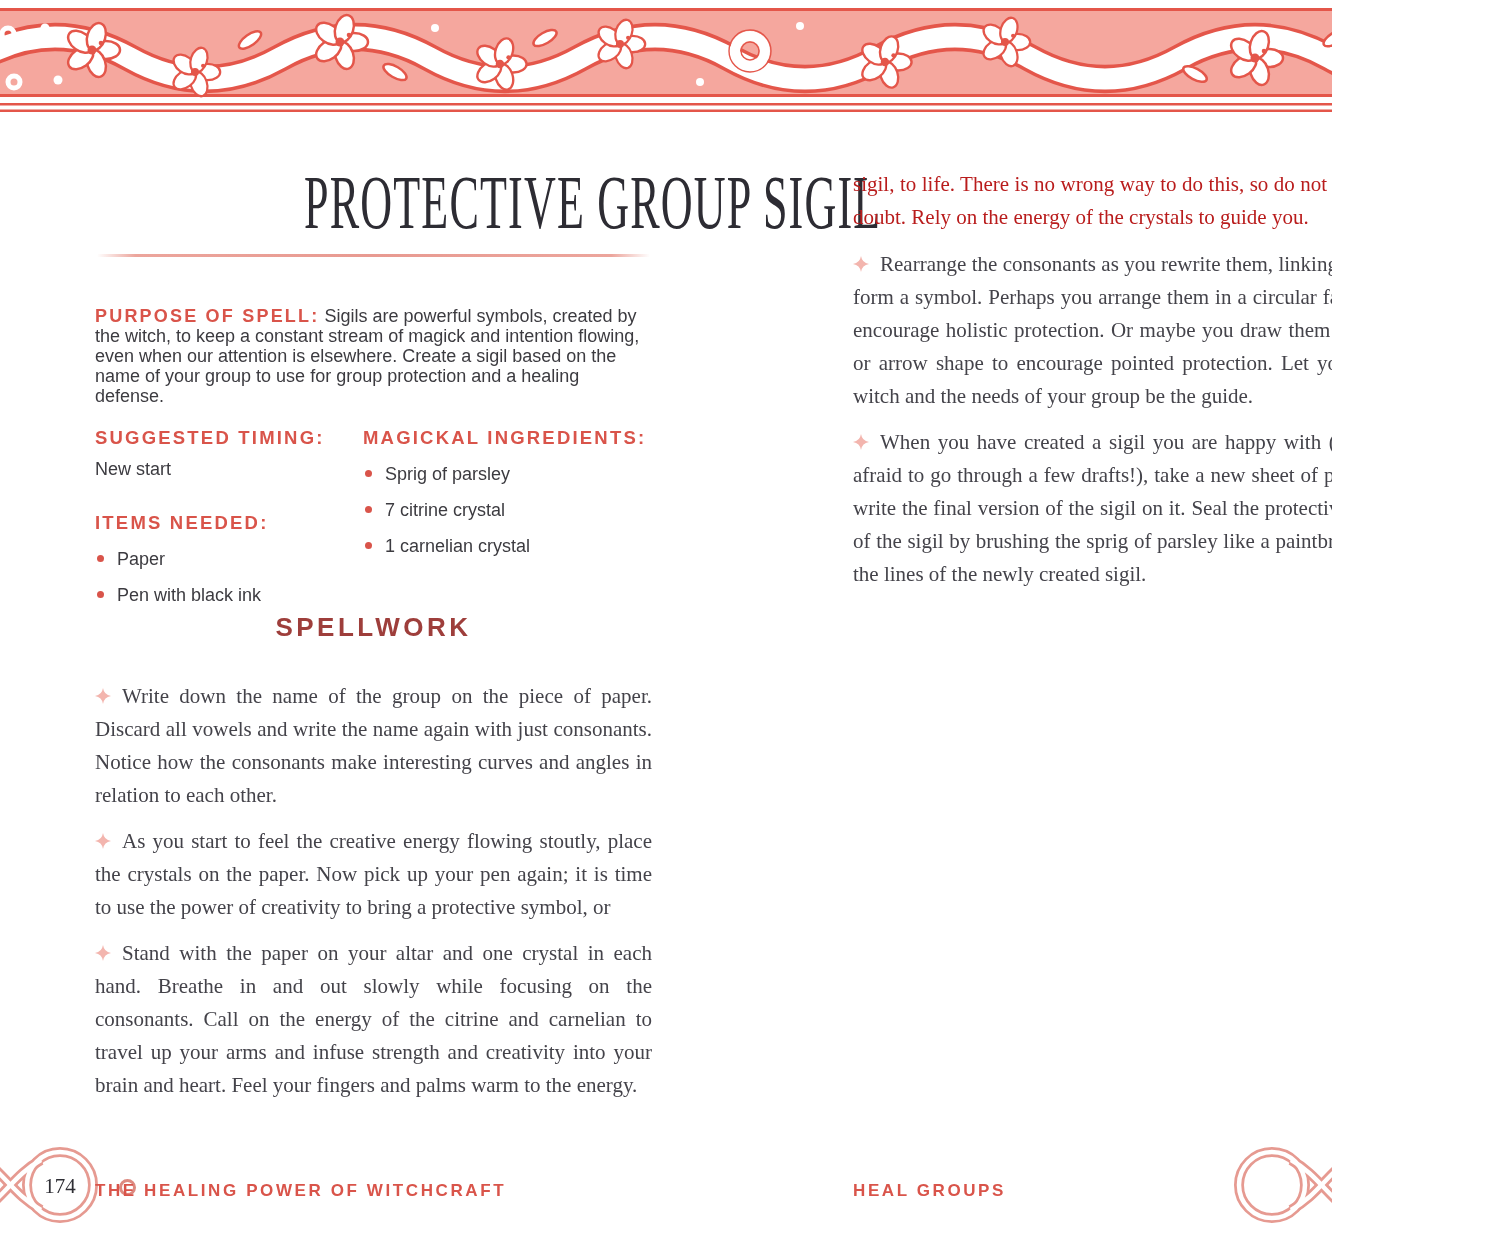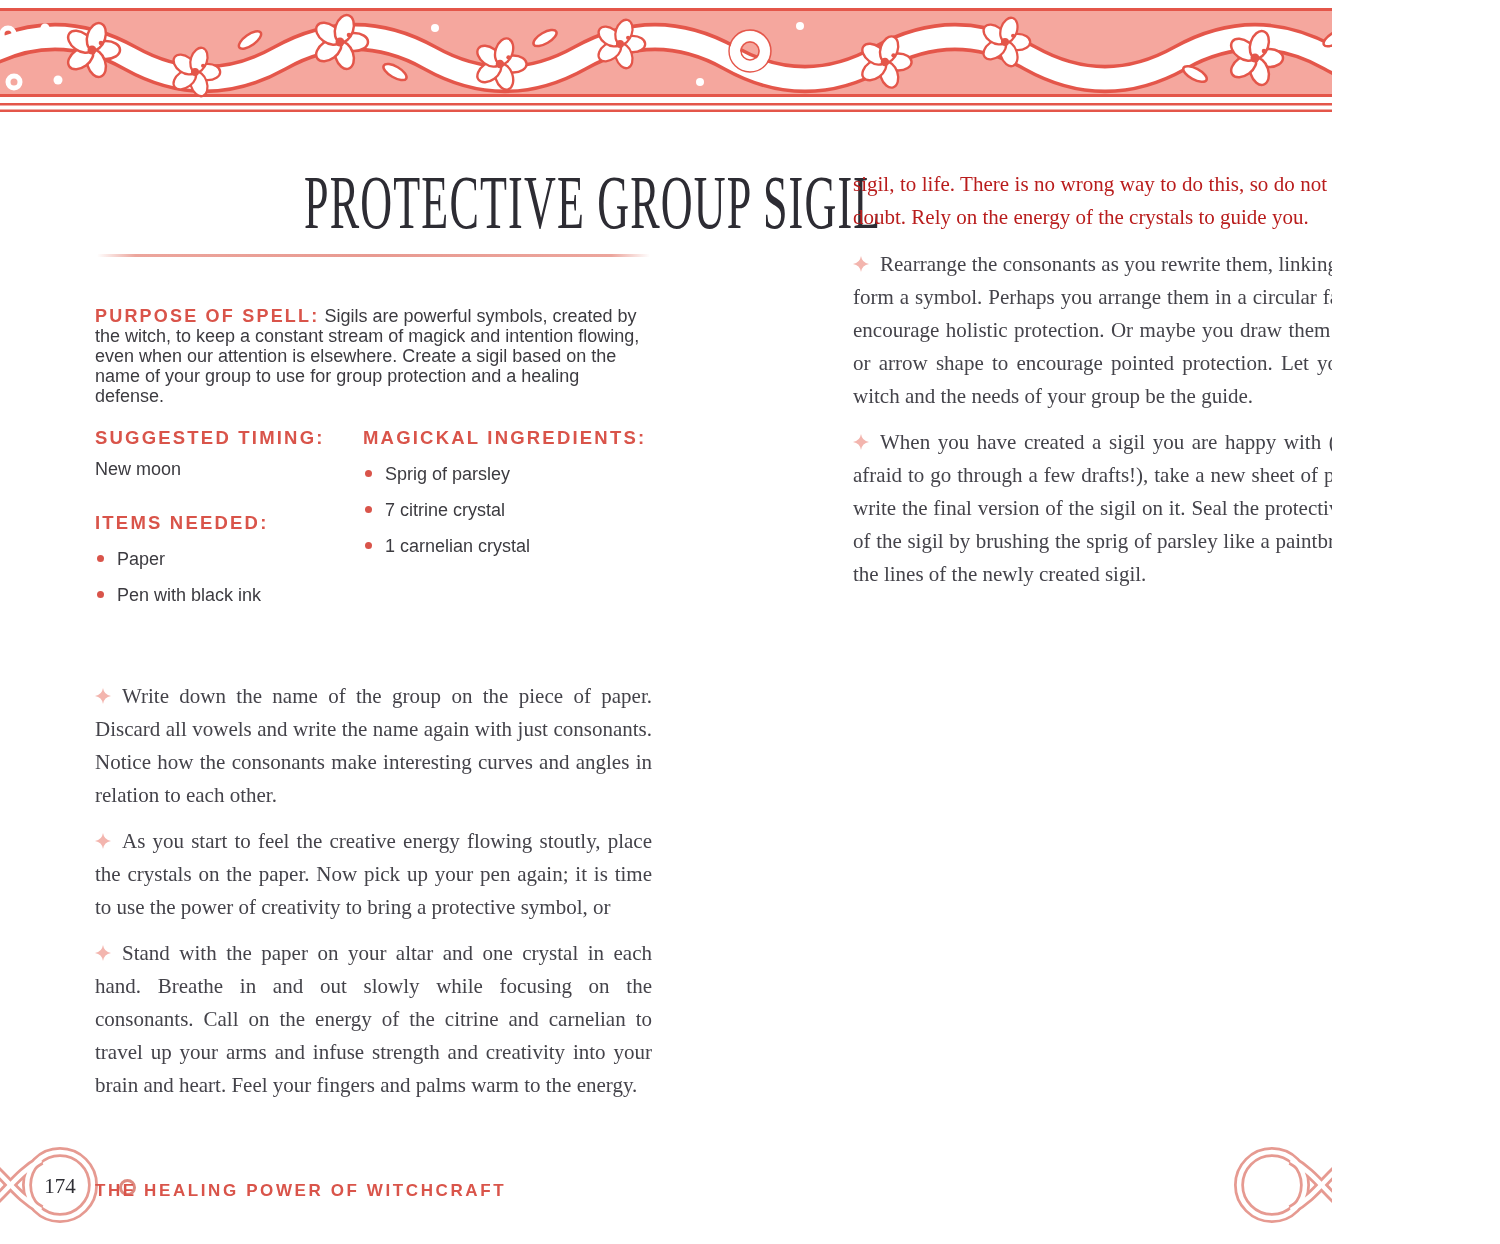--- a/index.html
+++ b/index.html
@@ -141,21 +141,21 @@
     <div class="divider"></div>
 
     <p class="purpose">
       <span class="coral-label">PURPOSE OF SPELL:</span>
       <span>Sigils are powerful symbols, created by the witch, to keep a constant stream of magick and intention flowing, even when our attention is elsewhere. Create a sigil based on the name of your group to use for group protection and a healing defense.</span>
     </p>
 
     <div class="meta">
       <div class="meta-col1">
         <div class="meta-label">SUGGESTED TIMING:</div>
-        <div class="meta-value">New moon</div>
+        <div class="meta-value">New start</div>
         <div class="meta-label meta-gap">ITEMS NEEDED:</div>
         <div class="bullet-list">
             <div class="bullet-row">
               <span class="dot"></span>
               <span>Paper</span>
             </div>
             <div class="bullet-row">
               <span class="dot"></span>
               <span>Pen with black ink</span>
             </div>
@@ -173,20 +173,21 @@
               <span>7 citrine crystal</span>
             </div>
             <div class="bullet-row">
               <span class="dot"></span>
               <span>1 carnelian crystal</span>
             </div>
           </div>
       </div>
     </div>
 
+    <h2 class="spellhead">SPELLWORK</h2>
 
     <div class="steps steps-left">
         <div class="step"><span class="sparkle"><svg viewBox="0 0 24 24" width="16" height="16">
               <path d="M12 0 Q13.6 10.4 24 12 Q13.6 13.6 12 24 Q10.4 13.6 0 12 Q10.4 10.4 12 0 Z" fill="#f3b5ae"></path>
             </svg></span><span>Write down the name of the group on the piece of paper. Discard all vowels and write the name again with just consonants. Notice how the consonants make interesting curves and angles in relation to each other.</span></div>
         <div class="step"><span class="sparkle"><svg viewBox="0 0 24 24" width="16" height="16">
               <path d="M12 0 Q13.6 10.4 24 12 Q13.6 13.6 12 24 Q10.4 13.6 0 12 Q10.4 10.4 12 0 Z" fill="#f3b5ae"></path>
             </svg></span><span>As you start to feel the creative energy flowing stoutly, place the crystals on the paper. Now pick up your pen again; it is time to use the power of creativity to bring a protective symbol, or</span></div>
         <div class="step"><span class="sparkle"><svg viewBox="0 0 24 24" width="16" height="16">
               <path d="M12 0 Q13.6 10.4 24 12 Q13.6 13.6 12 24 Q10.4 13.6 0 12 Q10.4 10.4 12 0 Z" fill="#f3b5ae"></path>
@@ -215,20 +216,21 @@
     <g fill="none" stroke="#ffffff" stroke-width="4.5">
       <path d="M 96 20 C 70 34 60 56 30 78 C 18 86 5 90 -10 92"></path>
       <path d="M 96 70 C 70 56 60 34 30 12 C 18 4 5 0 -10 -2"></path>
       <circle cx="115" cy="45" r="33"></circle>
     </g>
   </svg>
   <div class="page-num page-num-left">174</div>
   <div class="ring ring-left"></div>
   <div class="running running-left">THE HEALING POWER OF WITCHCRAFT</div>
 
+  <div class="running running-right">HEAL GROUPS</div>
   <div class="ring ring-right"></div>
   <svg class="knot knot-right" viewBox="0 0 170 90">
     <g fill="none" stroke="#e69a91" stroke-width="10">
       <path d="M 96 20 C 70 34 60 56 30 78 C 18 86 5 90 -10 92"></path>
       <path d="M 96 70 C 70 56 60 34 30 12 C 18 4 5 0 -10 -2"></path>
       <circle cx="115" cy="45" r="33"></circle>
     </g>
     <g fill="none" stroke="#ffffff" stroke-width="4.5">
       <path d="M 96 20 C 70 34 60 56 30 78 C 18 86 5 90 -10 92"></path>
       <path d="M 96 70 C 70 56 60 34 30 12 C 18 4 5 0 -10 -2"></path>

